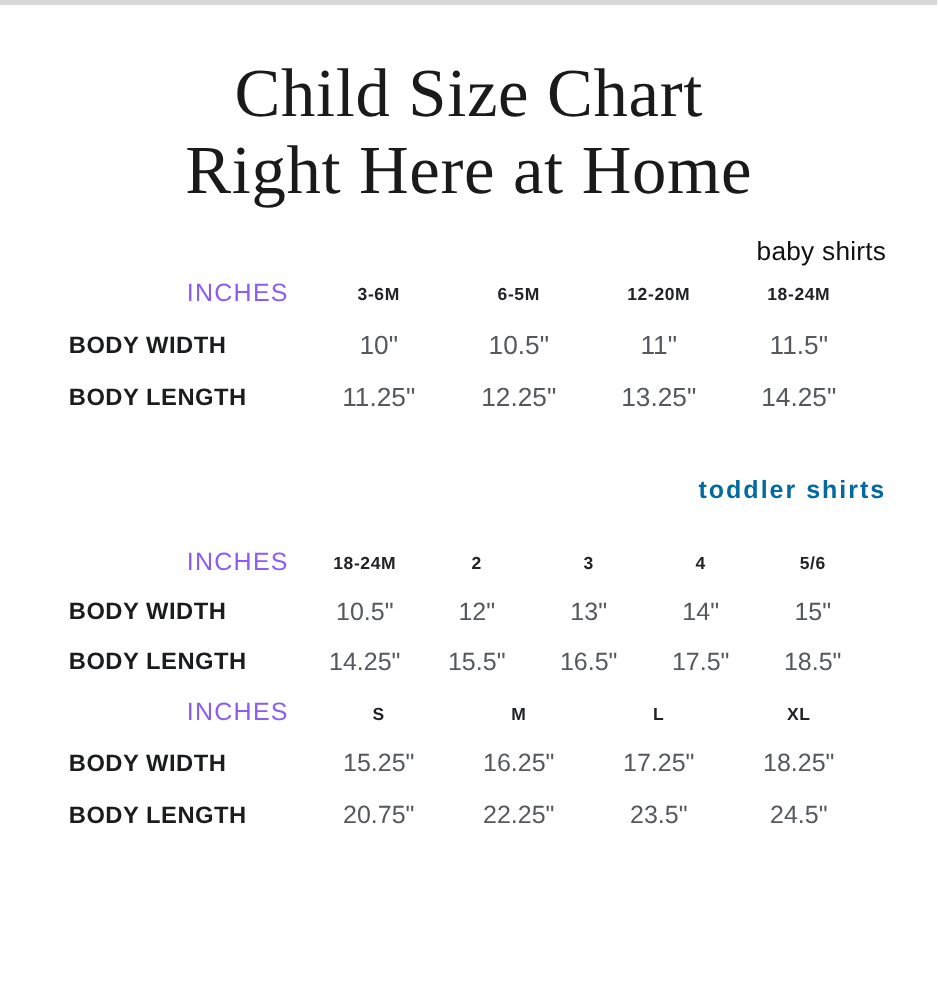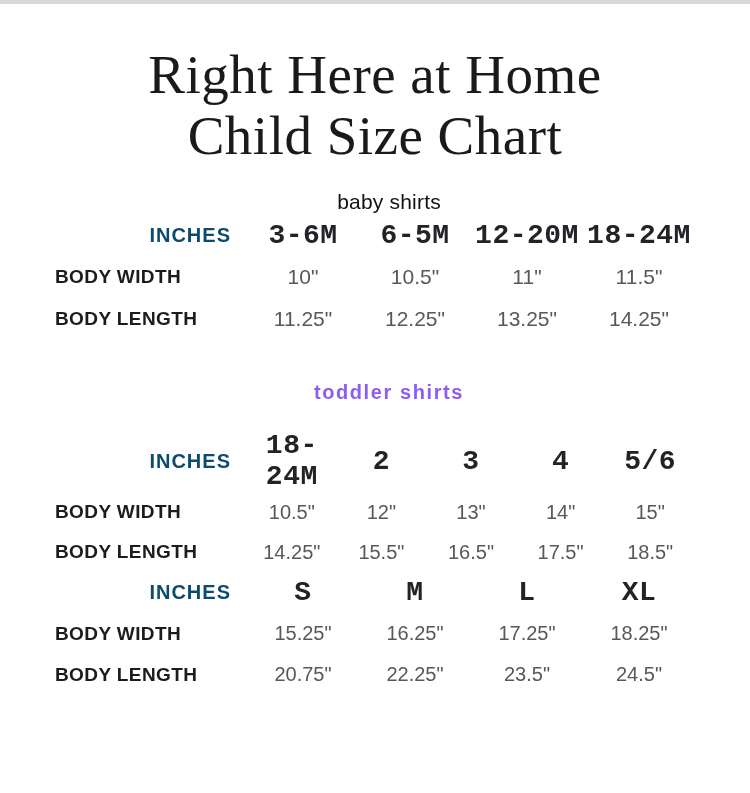--- a/index.html
+++ b/index.html
@@ -28,37 +28,37 @@
     font-size: 55px;
     line-height: 61px;
     letter-spacing: 0.5px;
     color: #1a1a1a;
   }
   .content {
     width: 640px;
     margin: 0 auto;
   }
   .section-title {
-    text-align: center;
+    text-align: right;
     position: relative;
     left: 14px;
     line-height: 24px;
   }
   .section-title--baby {
     margin: 24px 0 0 0;
     font-size: 21px;
     font-weight: 400;
     color: #111111;
     letter-spacing: 0.2px;
   }
   .section-title--toddler {
     margin: 40px 0 26px 0;
     font-size: 20px;
     font-weight: 700;
-    color: #8b5cf6;
+    color: #0369a1;
     letter-spacing: 1.6px;
   }
   .section-title--youth {
     margin: 55px 0 27px 0;
     font-size: 20px;
     font-weight: 700;
     color: #3d3d3d;
     letter-spacing: 1.6px;
   }
   table.size-table {
@@ -72,29 +72,27 @@
     vertical-align: middle;
   }
   .size-table--baby td    { height: 42px; }
   .size-table--toddler td { height: 40px; }
   .size-table--youth td   { height: 41px; }
   td.unit {
     text-align: right;
     padding-right: 16px;
     font-size: 20px;
     letter-spacing: 1px;
-    color: #0c4a6e;
-    font-weight: bold;
+    color: #8b5cf6;
   }
   td.colhead {
     font-weight: 700;
-    font-size: 28px;
+    font-size: 14px;
     letter-spacing: 0.5px;
     color: #222326;
-    font-family: Liberation Mono, monospace;
   }
   td.rowlabel {
     text-align: left;
     padding-right: 16px;
     font-weight: 700;
     font-size: 19px;
     letter-spacing: 0.4px;
     color: #1b1c1e;
   }
   td.val {
@@ -106,22 +104,22 @@
     font-size: 20px;
   }
 </style>
 </head>
 <body>
 
 <div class="page">
   <div class="top-bar"></div>
 
   <div class="page-title">
+    <div>Child Size Chart</div>
     <div>Right Here at Home</div>
-    <div>Child Size Chart</div>
   </div>
 
   <div class="content">
 
     <div class="section-title section-title--baby">baby shirts</div>
     <table class="size-table size-table--baby">
       <colgroup>
         <col style="width:30%">
           <col style="width:17.5%">
           <col style="width:17.5%">

